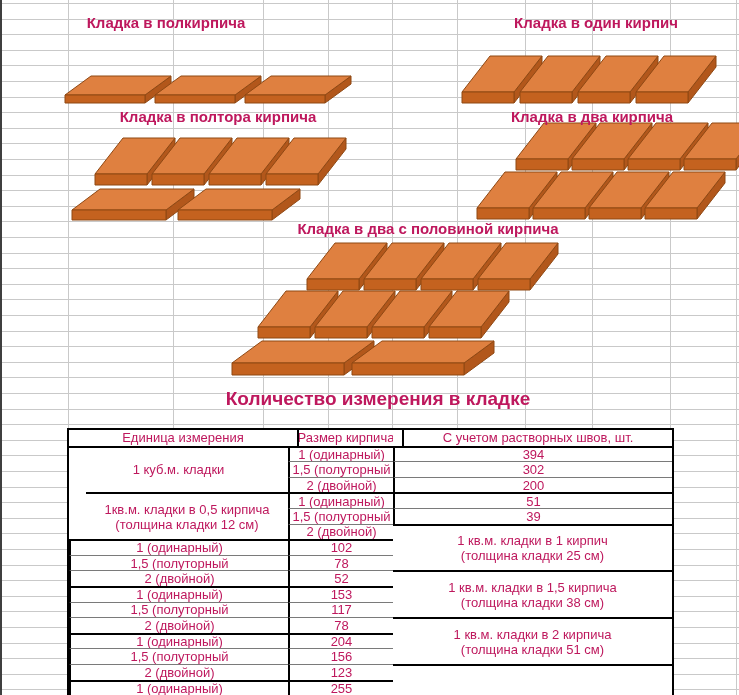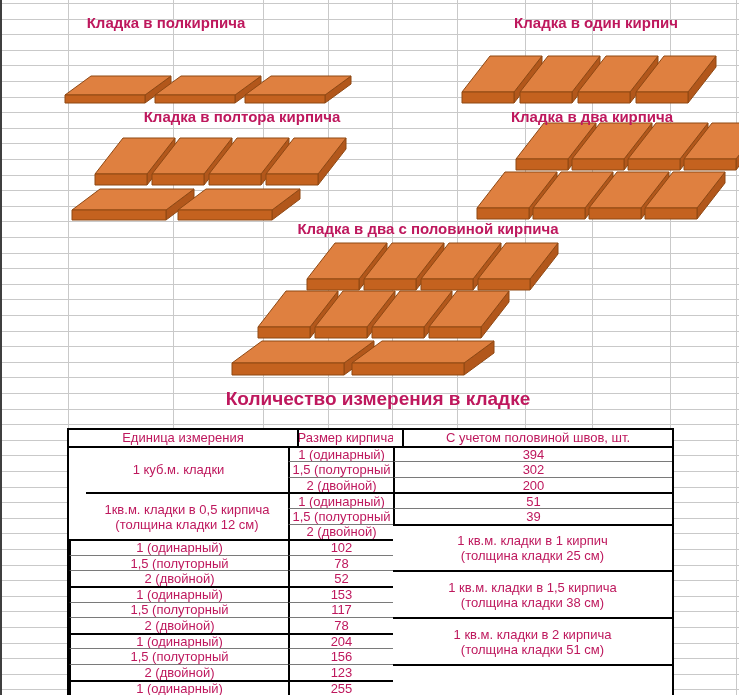--- a/index.html
+++ b/index.html
@@ -159,30 +159,30 @@
         <polygon points="232,363 344,363 374,341 262,341" fill="#df8040" stroke="#8f4813" stroke-width="1" stroke-linejoin="round"></polygon>
         <polygon points="232,375 344,375 344,363 232,363" fill="#c4621f" stroke="#8f4813" stroke-width="1" stroke-linejoin="round"></polygon>
         <polygon points="464,375 494,353 494,341 464,363" fill="#b2571b" stroke="#8f4813" stroke-width="1" stroke-linejoin="round"></polygon>
         <polygon points="352,363 464,363 494,341 382,341" fill="#df8040" stroke="#8f4813" stroke-width="1" stroke-linejoin="round"></polygon>
         <polygon points="352,375 464,375 464,363 352,363" fill="#c4621f" stroke="#8f4813" stroke-width="1" stroke-linejoin="round"></polygon>
       </g>
     </svg>
 
   <div class="caption" style="left:16px;top:14px;width:300px">Кладка в полкирпича</div>
   <div class="caption" style="left:446px;top:14px;width:300px">Кладка в один кирпич</div>
-  <div class="caption" style="left:92px;top:108px;width:300px">Кладка в полтора кирпича</div>
+  <div class="caption" style="left:68px;top:108px;width:300px">Кладка в полтора кирпича</div>
   <div class="caption" style="left:442px;top:108px;width:300px">Кладка в два кирпича</div>
   <div class="caption" style="left:278px;top:220px;width:300px">Кладка в два с половиной кирпича</div>
 
   <div class="sheet-title" style="left:178px;top:388px;width:400px">Количество измерения в кладке</div>
 
   <div class="btable">
       <div class="c head">Единица измерения</div>
       <div class="c head v">Размер кирпича</div>
-      <div class="c head v">С учетом половиной швов, шт.</div>
+      <div class="c head v">С учетом растворных швов, шт.</div>
       <div class="c unit gstart" style="grid-row: span 3;">
         <div>1 куб.м. кладки</div>
       </div>
       <div class="c v gstart">1 (одинарный)</div>
       <div class="c v gstart">394</div>
       <div class="c v">1,5 (полуторный</div>
       <div class="c v">302</div>
       <div class="c v">2 (двойной)</div>
       <div class="c v">200</div>
       <div class="c unit gstart" style="grid-row: span 3; margin-left: 17px;">

